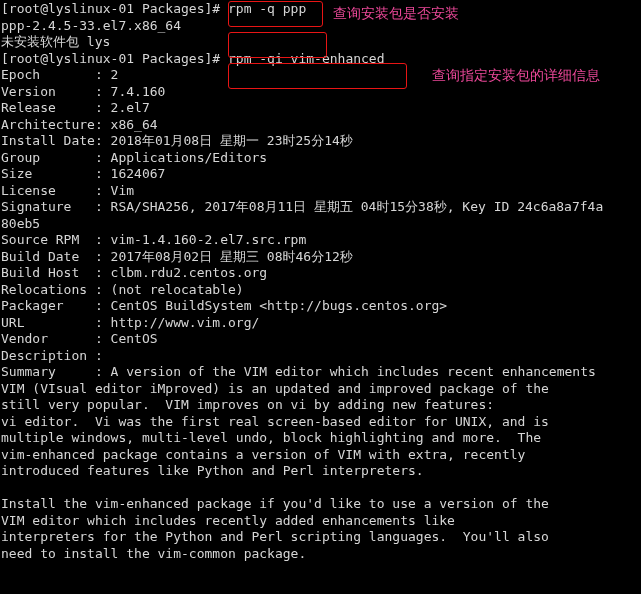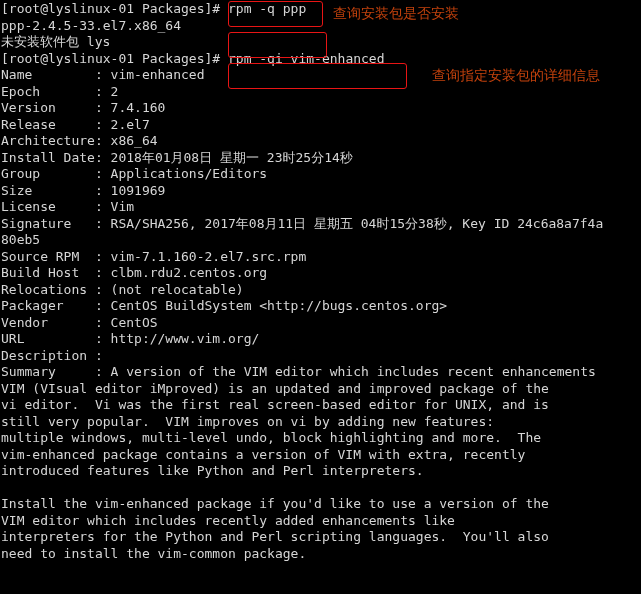--- a/index.html
+++ b/index.html
@@ -44,60 +44,60 @@
   
   .anno-box {
     position: absolute;
     border: 1px solid #e81515;
     border-radius: 3px;
     box-sizing: border-box;
     pointer-events: none;
   }
   .anno-text {
     position: absolute;
-    color: #c2410c;
+    color: #ec4899;
     font-family: "DejaVu Sans", "Liberation Sans", sans-serif;
     font-size: 14px;
     line-height: 14px;
     white-space: nowrap;
     font-weight: 500;
   }
 </style>
 </head>
 <body>
 
 <div id="terminal">
 
   <div id="screen">
       <div class="line"><span class="prompt">[root@lyslinux-01 Packages]# </span><span class="cmd">rpm -q ppp</span></div>
       <div class="line"><span>ppp-2.4.5-33.el7.x86_64</span></div>
       <div class="line"><span>未安装软件包 lys</span></div>
       <div class="line"><span class="prompt">[root@lyslinux-01 Packages]# </span><span class="cmd">rpm -qi vim-enhanced</span></div>
-      <div class="line"><span>Name        : vim-enhanced</span></div>
       <div class="line"><span>Epoch       : 2</span></div>
       <div class="line"><span>Version     : 7.4.160</span></div>
       <div class="line"><span>Release     : 2.el7</span></div>
       <div class="line"><span>Architecture: x86_64</span></div>
       <div class="line"><span>Install Date: 2018年01月08日 星期一 23时25分14秒</span></div>
       <div class="line"><span>Group       : Applications/Editors</span></div>
-      <div class="line"><span>Size        : 1091969</span></div>
+      <div class="line"><span>Size        : 1624067</span></div>
       <div class="line"><span>License     : Vim</span></div>
       <div class="line"><span>Signature   : RSA/SHA256, 2017年08月11日 星期五 04时15分38秒, Key ID 24c6a8a7f4a</span></div>
       <div class="line"><span>80eb5</span></div>
-      <div class="line"><span>Source RPM  : vim-7.1.160-2.el7.src.rpm</span></div>
+      <div class="line"><span>Source RPM  : vim-1.4.160-2.el7.src.rpm</span></div>
+      <div class="line"><span>Build Date  : 2017年08月02日 星期三 08时46分12秒</span></div>
       <div class="line"><span>Build Host  : clbm.rdu2.centos.org</span></div>
       <div class="line"><span>Relocations : (not relocatable)</span></div>
       <div class="line"><span>Packager    : CentOS BuildSystem &lt;http://bugs.centos.org&gt;</span></div>
+      <div class="line"><span>URL         : http://www.vim.org/</span></div>
       <div class="line"><span>Vendor      : CentOS</span></div>
-      <div class="line"><span>URL         : http://www.vim.org/</span></div>
       <div class="line"><span>Description :</span></div>
       <div class="line"><span>Summary     : A version of the VIM editor which includes recent enhancements</span></div>
       <div class="line"><span>VIM (VIsual editor iMproved) is an updated and improved package of the</span></div>
+      <div class="line"><span>still very popular.  VIM improves on vi by adding new features:</span></div>
       <div class="line"><span>vi editor.  Vi was the first real screen-based editor for UNIX, and is</span></div>
-      <div class="line"><span>still very popular.  VIM improves on vi by adding new features:</span></div>
       <div class="line"><span>multiple windows, multi-level undo, block highlighting and more.  The</span></div>
       <div class="line"><span>vim-enhanced package contains a version of VIM with extra, recently</span></div>
       <div class="line"><span>introduced features like Python and Perl interpreters.</span></div>
       <div class="line blank"><span></span></div>
       <div class="line"><span>Install the vim-enhanced package if you'd like to use a version of the</span></div>
       <div class="line"><span>VIM editor which includes recently added enhancements like</span></div>
       <div class="line"><span>interpreters for the Python and Perl scripting languages.  You'll also</span></div>
       <div class="line"><span>need to install the vim-common package.</span></div>
     </div>
 

